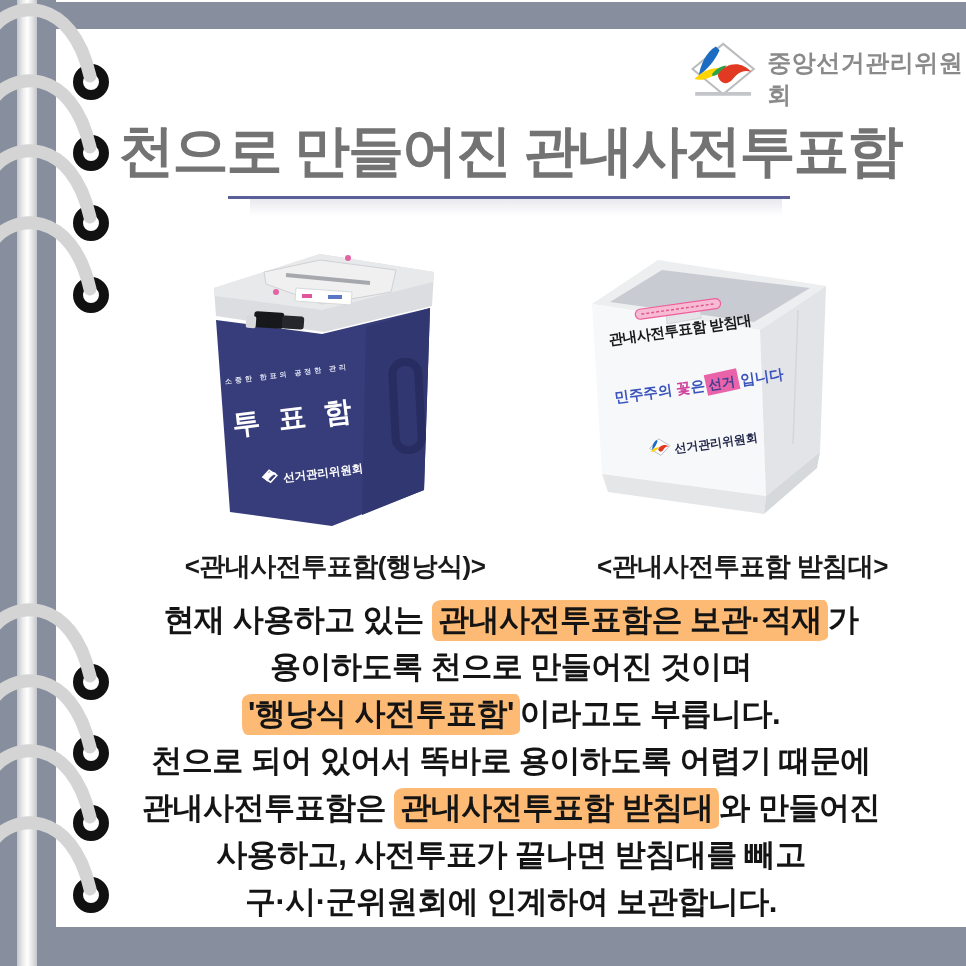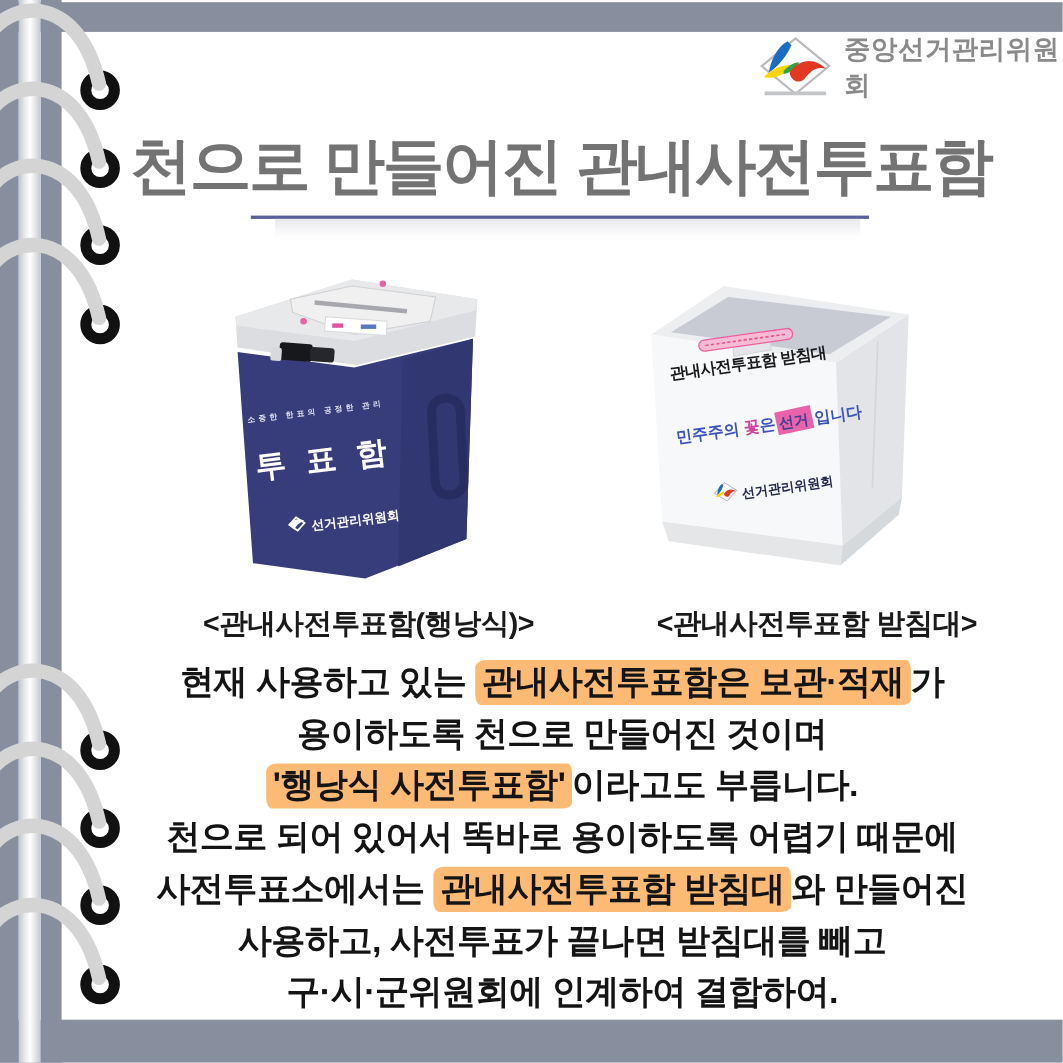--- a/index.html
+++ b/index.html
@@ -11,21 +11,21 @@
   
   #frame-top{left:0;top:2px;width:966px;height:27px;background:#878e9e;}
   #frame-bottom{left:0;top:927px;width:966px;height:39px;background:#878e9e;}
   #spine-bar-a{left:0;top:0;width:17px;height:966px;background:#878e9e;}
   #spine-bar-b{left:37px;top:0;width:19px;height:966px;background:#878e9e;}
   #spiral-wire{left:17px;top:0;width:20px;height:966px;
     background:linear-gradient(90deg,#c3c7cd 0%,#ececec 30%,#ffffff 52%,#e2e2e2 78%,#c3c7cd 100%);}
   #binding-svg{left:0;top:0;width:130px;height:966px;}
   
   #logo-row{top:29px;left:688px;display:flex;align-items:center;gap:9px;}
-  #org-name{font-size:24px;font-weight:600;color:#8a8a8a;letter-spacing:0.5px;}
+  #org-name{font-size:24px;font-weight:600;color:#8a8a8a;letter-spacing:0.5px;margin-top:18px;}
   
   #page-title{left:60px;right:6px;top:114px;text-align:center;font-size:56px;font-weight:900;
     color:#737373;letter-spacing:-2px;white-space:nowrap;}
   #title-underline{left:228px;top:196px;width:562px;height:3px;background:#5a5f99;}
   #title-underline-shadow{left:250px;top:199px;width:532px;height:17px;
     background:linear-gradient(180deg,#e9e9ee 0%,rgba(255,255,255,0) 100%);}
   
   #ballot-box-figure{left:198px;top:232px;width:244px;height:300px;}
   #stand-figure{left:588px;top:238px;width:242px;height:288px;}
   .fig-caption{top:549px;text-align:center;font-size:26px;font-weight:600;color:#1a1a1a;letter-spacing:-0.5px;}
@@ -151,16 +151,16 @@
 </svg>
 
 <div class="abs fig-caption" id="ballot-box-caption">&lt;관내사전투표함(행낭식)&gt;</div>
 <div class="abs fig-caption" id="stand-caption">&lt;관내사전투표함 받침대&gt;</div>
 
 <section class="abs" id="body-text">
     <div class="body-line"><span>현재 사용하고 있는 </span><span class="hl">관내사전투표함은 보관·적재</span><span>가</span></div>
     <div class="body-line"><span>용이하도록 천으로 만들어진 것이며</span></div>
     <div class="body-line"><span class="hl">'행낭식 사전투표함'</span><span>이라고도 부릅니다.</span></div>
     <div class="body-line"><span>천으로 되어 있어서 똑바로 용이하도록 어렵기 때문에</span></div>
-    <div class="body-line"><span>사전투표소에서는 </span><span class="hl">관내사전투표함 받침대</span><span>와 만들어진</span></div>
+    <div class="body-line"><span>관내사전투표함은 </span><span class="hl">관내사전투표함 받침대</span><span>와 만들어진</span></div>
     <div class="body-line"><span>사용하고, 사전투표가 끝나면 받침대를 빼고</span></div>
-    <div class="body-line"><span>구·시·군위원회에 인계하여 결합하여.</span></div>
+    <div class="body-line"><span>구·시·군위원회에 인계하여 보관합니다.</span></div>
   </section>
 
 </body></html>

